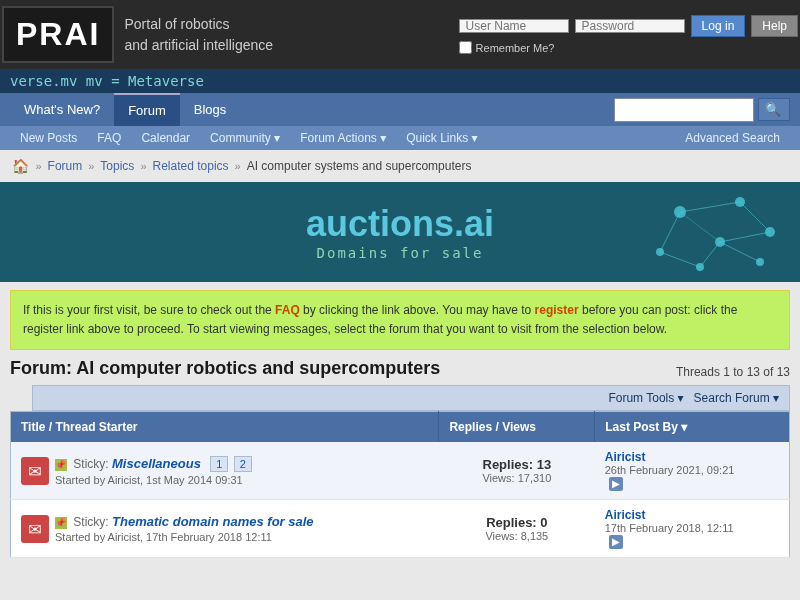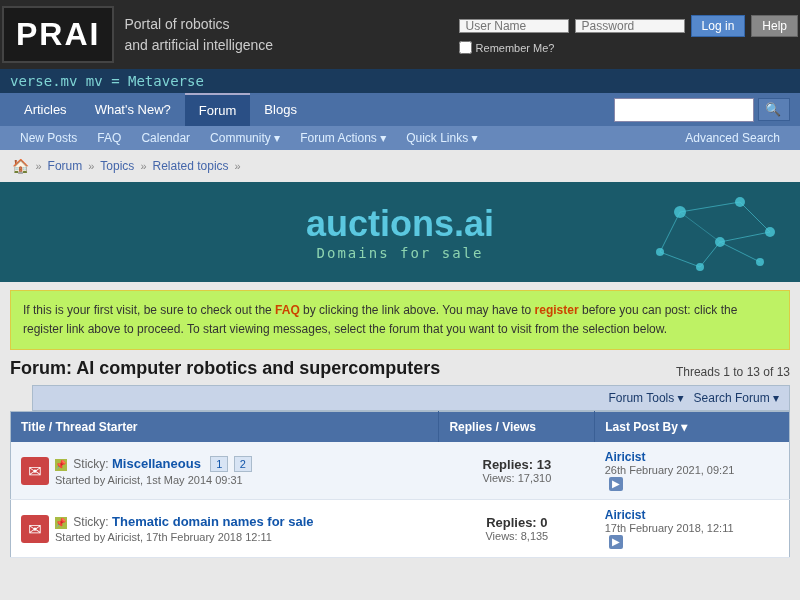--- a/index.html
+++ b/index.html
@@ -300,21 +300,21 @@
       display: inline-block;
       width: 12px;
       height: 12px;
       background: #aabb44;
       margin-right: 3px;
       vertical-align: middle;
       font-size: 9px;
       line-height: 12px;
       text-align: center;
     }
-    .thread-link { color: #1155aa; text-decoration: none; font-weight: bold; font-size: 13px; }
+    .thread-link { color: #1155aa; text-decoration: none; font-weight: bold; font-size: 13px; font-style: italic; }
     .starter-info { color: #666; font-size: 11px; margin-top: 2px; }
     .page-links { display: inline-block; margin-left: 6px; }
     .page-link {
       display: inline-block;
       background: #d8e4f4;
       border: 1px solid #aabbcc;
       color: #1155aa;
       padding: 1px 5px;
       font-size: 11px;
       margin-right: 2px;
@@ -366,21 +366,20 @@
       <span>Remember Me?</span>
     </div>
   </div>
 </div>
 
 <div class="marquee-bar">
   <span>verse.mv  mv = Metaverse</span>
 </div>
 
 <div class="nav-bar">
-  <a class="nav-item">Articles</a>
   <a class="nav-item">What's New?</a>
   <a class="nav-item active">Forum</a>
   <a class="nav-item">Blogs</a>
   <div class="nav-search">
     <input class="nav-search-input" type="text" style="">
     <button class="nav-search-btn">🔍</button>
   </div>
 </div>
 
 <div class="sub-nav">
@@ -397,20 +396,21 @@
 
 <div class="breadcrumb">
   <span class="home-icon">🏠</span>
   <span class="arrow">»</span>
   <a>Forum</a>
   <span class="arrow">»</span>
   <a>Topics</a>
   <span class="arrow">»</span>
   <a>Related topics</a>
   <span class="arrow">»</span>
+  <span>AI computer systems and supercomputers</span>
 </div>
 
 <div class="banner-area">
   <div class="banner-title">auctions.ai</div>
   <div class="banner-subtitle">Domains  for  sale</div>
 
   <svg class="banner-network" viewBox="0 0 200 100">
     <circle cx="80" cy="30" r="6" fill="#4ac8d8" opacity="0.8"></circle>
     <circle cx="140" cy="20" r="5" fill="#4ac8d8" opacity="0.8"></circle>
     <circle cx="170" cy="50" r="5" fill="#4ac8d8" opacity="0.8"></circle>

